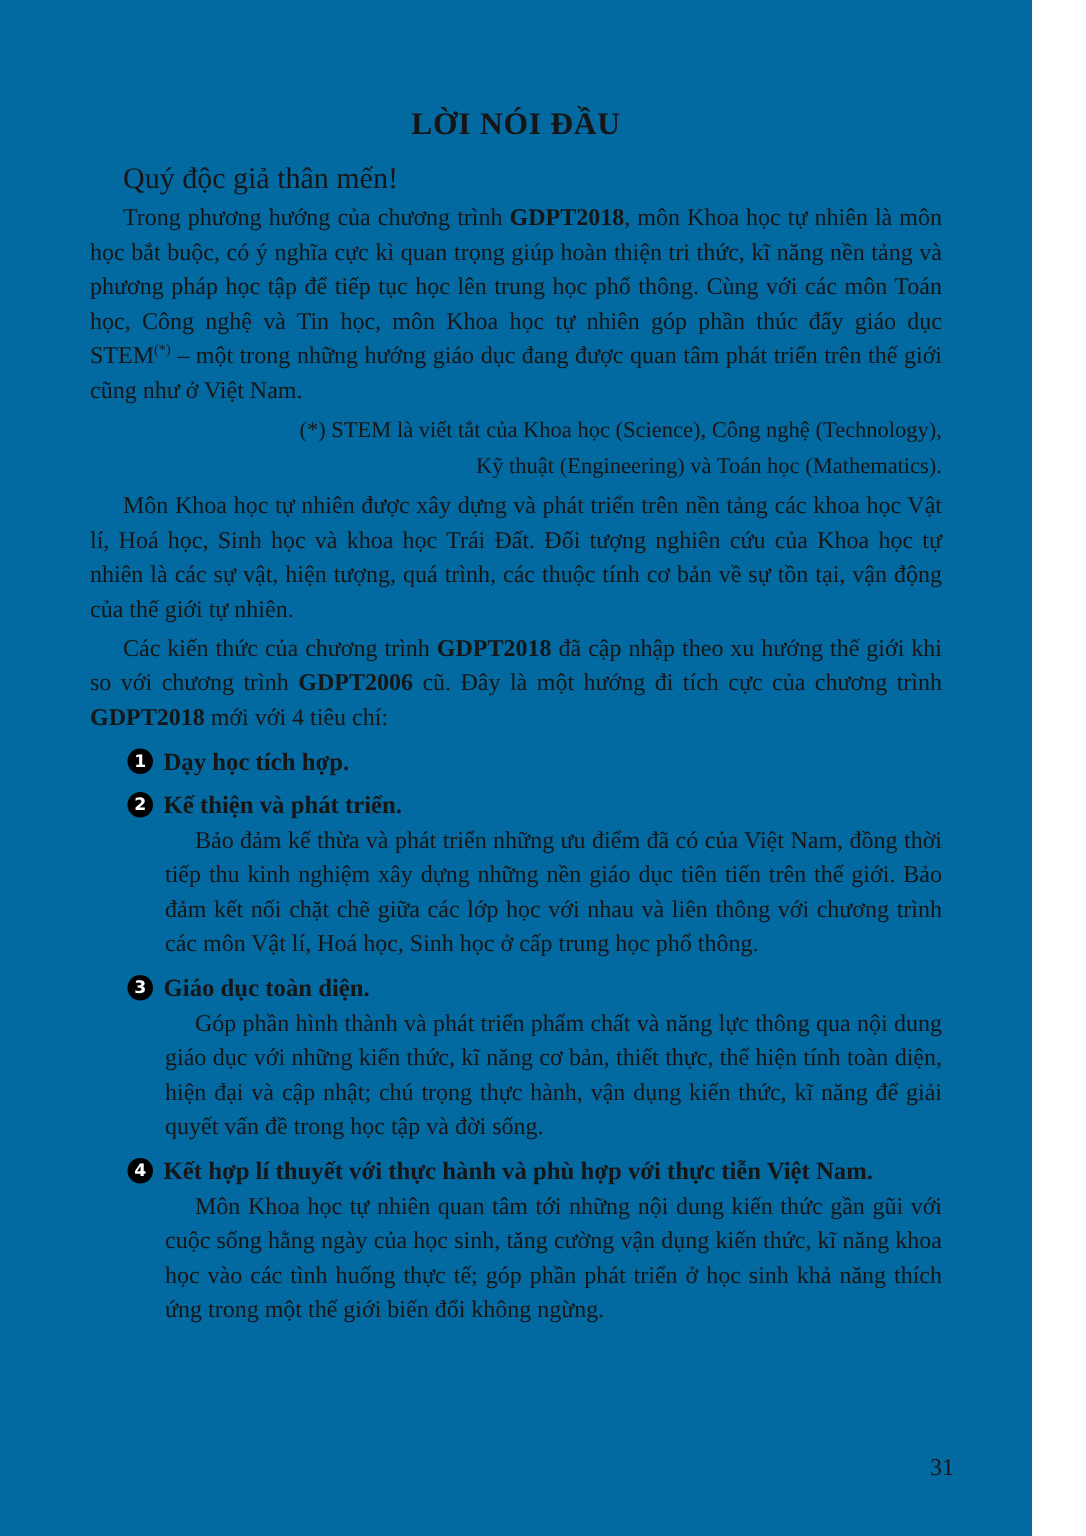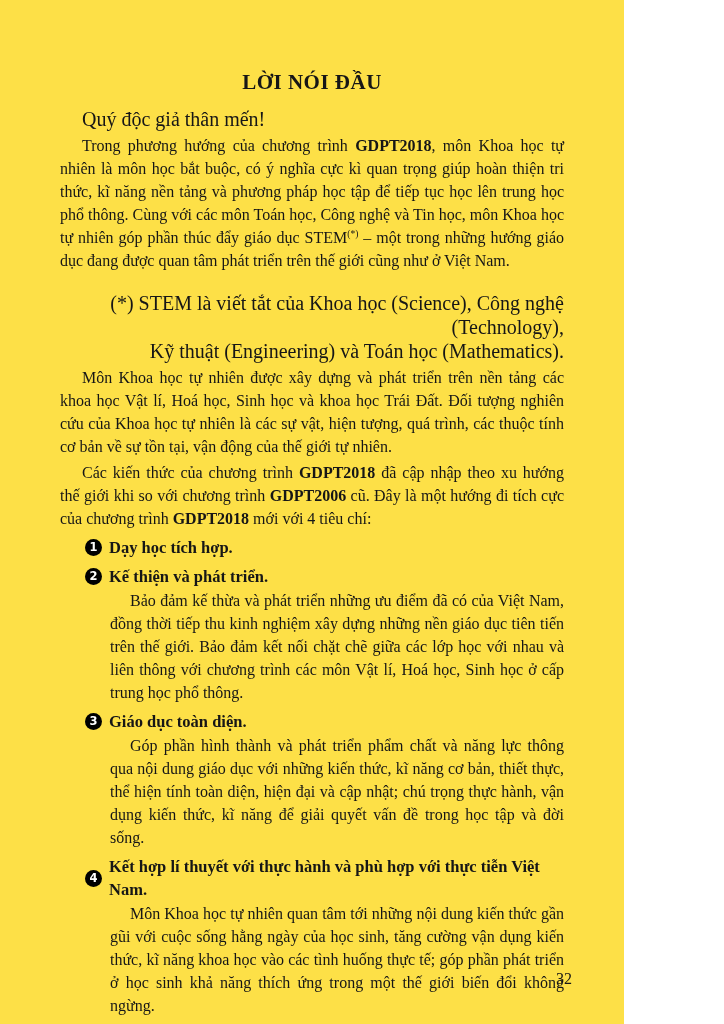--- a/index.html
+++ b/index.html
@@ -2,23 +2,23 @@
 <html><head>
 <meta charset="utf-8">
 <style>
   html, body {
     margin: 0;
     padding: 0;
     background: #ffffff;
   }
   .page {
     position: relative;
-    width: 624px;
+    width: 688px;
     height: 1024px;
-    background: #fde047;
+    background: #0369a1;
     font-family: "Liberation Serif", "DejaVu Serif", serif;
     color: #161616;
     overflow: hidden;
     box-sizing: border-box;
   }
   .content {
     position: absolute;
     top: 70px;
     left: 60px;
     right: 60px;
@@ -45,23 +45,23 @@
     line-height: 23px;
     text-indent: 22px;
   }
   .b { font-weight: bold; }
   sup {
     font-size: 9.5px;
     line-height: 0;
     vertical-align: super;
   }
   .footnote {
-    margin-top: 19px;
+    margin-top: 3px;
     text-align: right;
-    font-size: 20px;
+    font-size: 15px;
     line-height: 24px;
   }
   .criterion { margin-top: 6px; }
   .crit-head {
     margin-left: 25px;
     font-size: 16.5px;
     font-weight: bold;
     line-height: 23px;
     display: flex;
     align-items: center;
@@ -143,14 +143,14 @@
     <div class="criterion">
       <p class="crit-head">
         <span class="marker">4</span>
         <span>Kết hợp lí thuyết với thực hành và phù hợp với thực tiễn Việt Nam.</span>
       </p>
       <p class="crit-body">Môn Khoa học tự nhiên quan tâm tới những nội dung kiến thức gần gũi với cuộc sống hằng ngày của học sinh, tăng cường vận dụng kiến thức, kĩ năng khoa học vào các tình huống thực tế; góp phần phát triển ở học sinh khả năng thích ứng trong một thế giới biến đổi không ngừng.</p>
     </div>
 
   </div>
 
-  <div class="page-number">32</div>
+  <div class="page-number">31</div>
 </div>
 
 </body></html>

